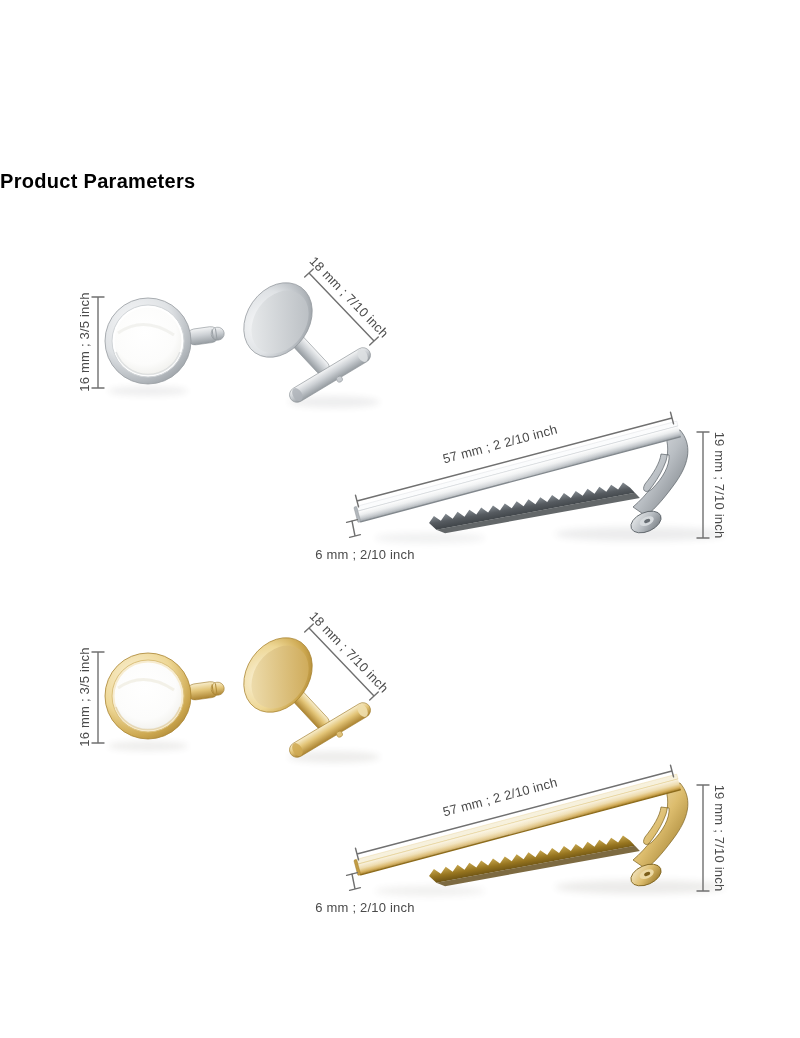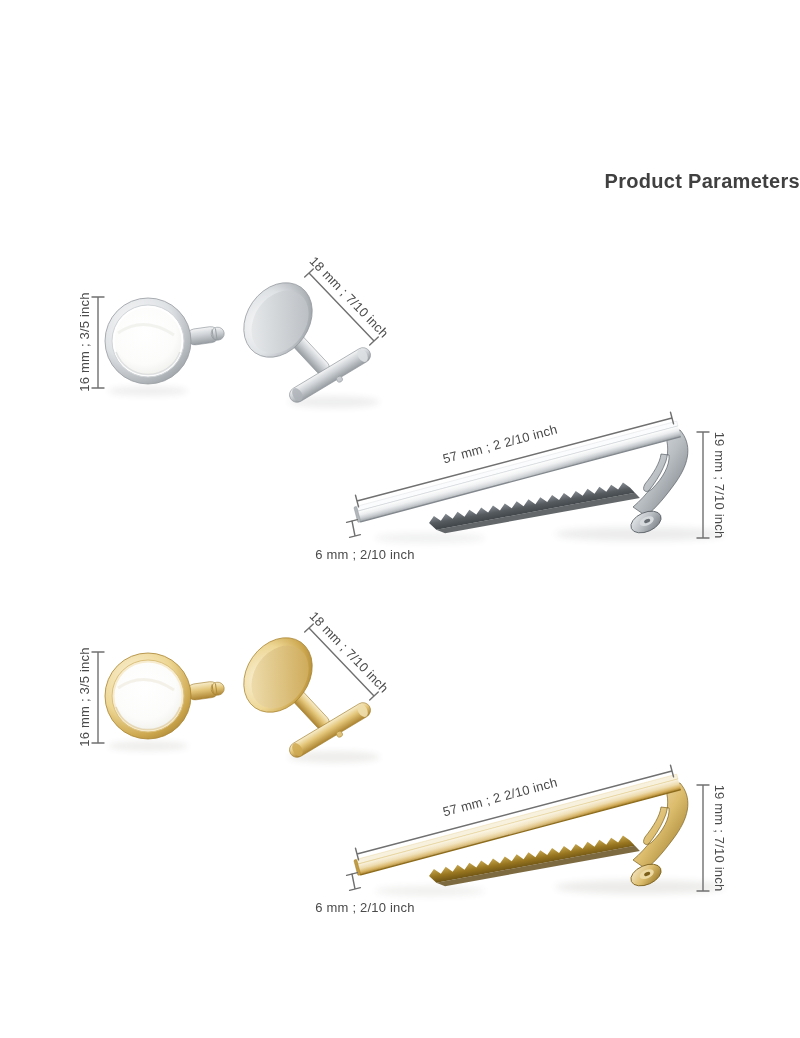--- a/index.html
+++ b/index.html
@@ -1,19 +1,19 @@
 <!DOCTYPE html>
 <html><head>
 <meta charset="utf-8">
 <style>
   html,body{margin:0;padding:0;background:#ffffff;}
   .canvas{position:relative;width:800px;height:1038px;background:#ffffff;overflow:hidden;
           font-family:"Liberation Sans",sans-serif;}
-  .page-title{position:absolute;top:170px;left:0;width:800px;margin:0;text-align:right;
-          font-size:20px;font-weight:700;color:#404040;letter-spacing:.3px;}
+  .page-title{position:absolute;top:170px;left:0;width:800px;margin:0;text-align:left;
+          font-size:20px;font-weight:700;color:#000000;letter-spacing:.3px;}
   .fig{position:absolute;}
   .dim-label{position:absolute;font-size:13px;color:#4a4a4a;white-space:nowrap;
           letter-spacing:.2px;transform:translate(-50%,-50%);}
   .rot-ccw90{transform:translate(-50%,-50%) rotate(-90deg);}
   .rot-cw90{transform:translate(-50%,-50%) rotate(90deg);}
   .rot-diag{transform:translate(-50%,-50%) rotate(46deg);}
   .rot-bar{transform:translate(-50%,-50%) rotate(-14.9deg);}
 </style>
 </head>
 <body>

